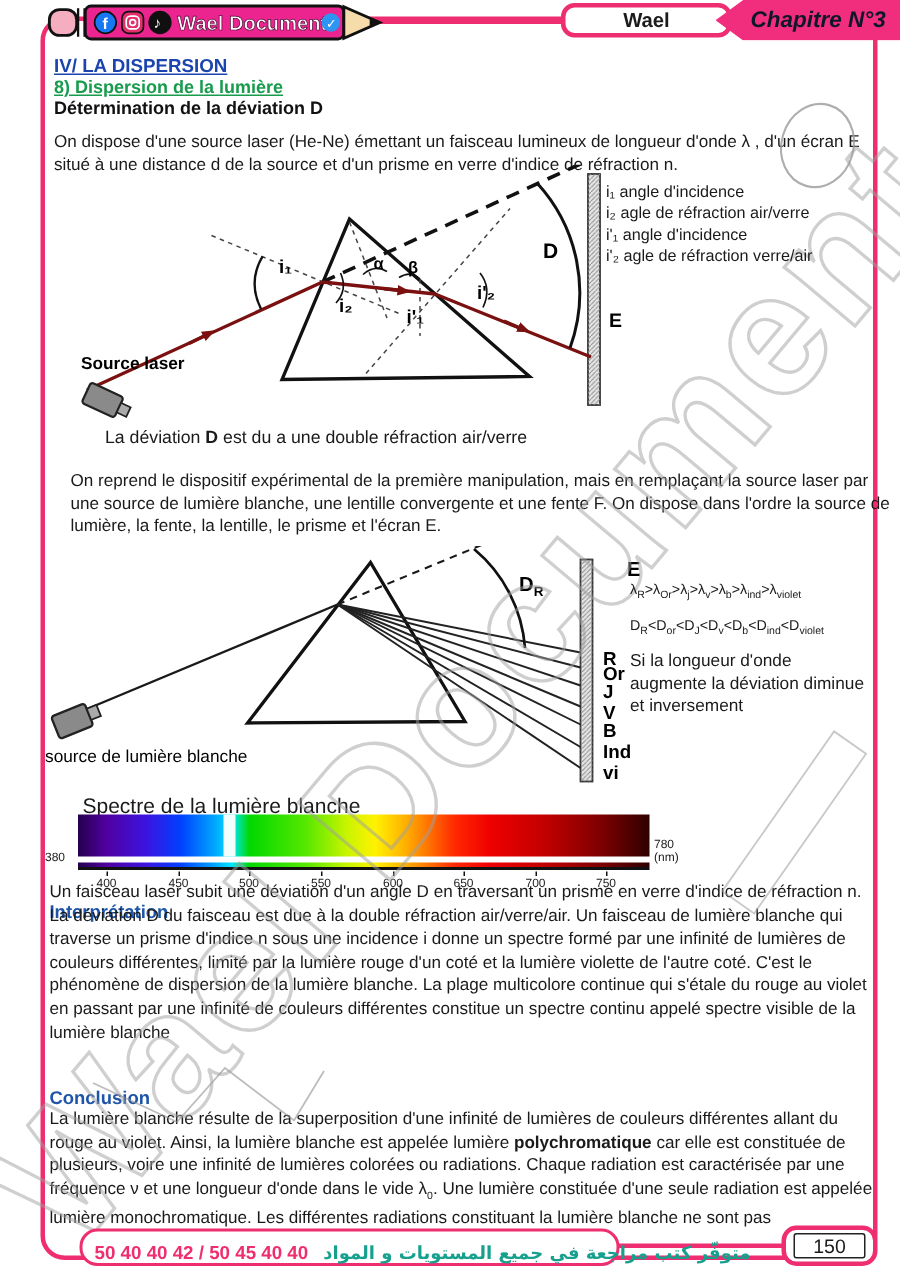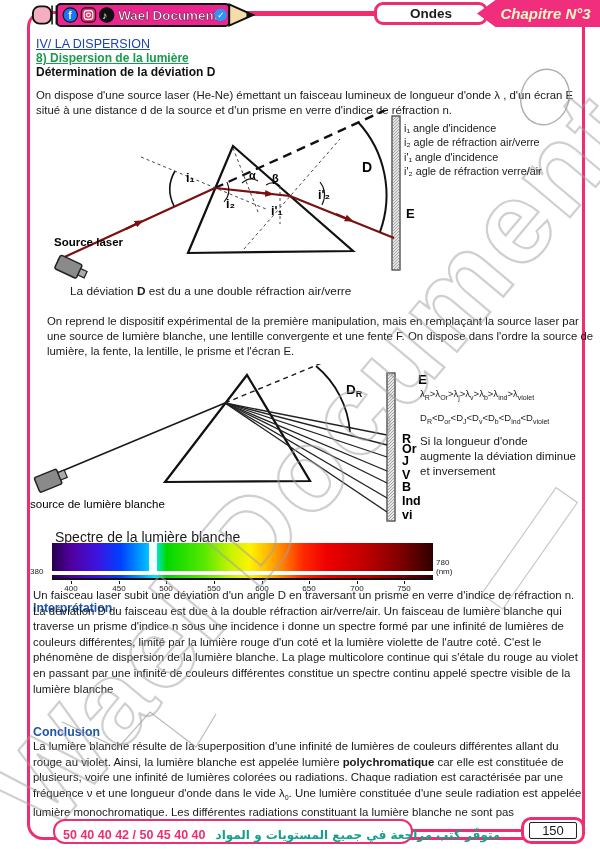--- a/index.html
+++ b/index.html
@@ -22,24 +22,24 @@
 
   
   .pencil-wrap { left:31px; top:1px; z-index:6; }
   .conn-line { left:248px; top:12px; width:132px; height:4px; background:#ee2e70; z-index:5; }
   .ondes-box { left:374px; top:2px; width:114px; height:23px; background:#fff;
     border:3px solid #ee2e70; border-radius:9px; display:flex; align-items:center;
     justify-content:center; font-weight:bold; font-size:13.5px; color:#1c1c1c; z-index:6; }
   .chap-banner { left:477px; top:0; width:123px; height:27px; background:#f12e7e;
     clip-path:polygon(0 50%, 15% 0, 100% 0, 100% 100%, 15% 100%);
     display:flex; align-items:center; justify-content:center; padding-left:14px;
-    color:#fef9c3; font-weight:bold; font-style:italic; font-size:15px; z-index:6; }
-
-  
-  .t1 { left:36px; top:37px;  font-size:12.5px; font-weight:normal; color:#1c44ae; text-decoration:underline; }
+    color:#0f172a; font-weight:bold; font-style:italic; font-size:15px; z-index:6; }
+
+  
+  .t1 { left:36px; top:37px;  font-size:12.5px; font-weight:bold; color:#1c44ae; text-decoration:underline; }
   .t2 { left:36px; top:51px;  font-size:12px;   font-weight:bold; color:#189b4d; text-decoration:underline; }
   .t3 { left:36px; top:65px;  font-size:12px;   font-weight:bold; color:#111; }
   .para { font-size:11.4px; line-height:15.2px; color:#1a1a1a; }
   .p1 { left:36px; top:88px;  width:551px; }
   .p2 { left:36px; top:314px; width:553px;margin-left:11px; }
   .legend1 { left:404px; top:121px; font-size:10.8px; line-height:14.3px; font-weight:500; z-index:4; }
   .caption1 { left:70px; top:284px; font-size:11.8px; }
   .ineq { font-size:9.5px; z-index:4; }
   .ineq sub, .para sub { font-size:7px; }
   .ineq1 { left:420px; top:388px; }
@@ -109,21 +109,21 @@
   <circle cx="60" cy="14" r="2" fill="none" stroke="#fff" stroke-width="1.2"></circle>
   <circle cx="79" cy="14" r="7.5" fill="#101010" stroke="#111" stroke-width="1.2"></circle>
   <text x="74.5" y="18" font-size="10.5" fill="#fff">♪</text>
   <text x="91" y="19" font-size="14" font-weight="bold" fill="#ffffff" stroke="#4a0a34" stroke-width="0.5">Wael Documents</text>
   <circle cx="198" cy="14" r="6.5" fill="#2f95f3"></circle>
   <text x="194.5" y="17.5" font-size="9" font-weight="bold" fill="#fff">✓</text>
   <polygon points="207,3 232,14 207,25" fill="#f6dcab" stroke="#111" stroke-width="2"></polygon>
   <polygon points="225,10.7 233,14 225,17.3" fill="#111"></polygon>
 </svg>
 <div class="abs conn-line"></div>
-<div class="abs ondes-box">Ondes</div>
+<div class="abs ondes-box">Wael</div>
 <div class="abs chap-banner">Chapitre N°3</div>
 
 <div class="abs t1">IV/ LA DISPERSION</div>
 <div class="abs t2">8) Dispersion de la lumière</div>
 <div class="abs t3">Détermination de la déviation D</div>
 <div class="abs para p1">On dispose d'une source laser (He-Ne) émettant un faisceau lumineux de longueur d'onde λ , d'un écran E situé à une distance d de la source et d'un prisme en verre d'indice de réfraction n.</div>
 
 <svg class="abs" style="left:28px; top:110px;" width="562" height="188" viewBox="0 0 562 188">
   <defs>
     <pattern id="hatch1" width="3" height="3" patternUnits="userSpaceOnUse">

